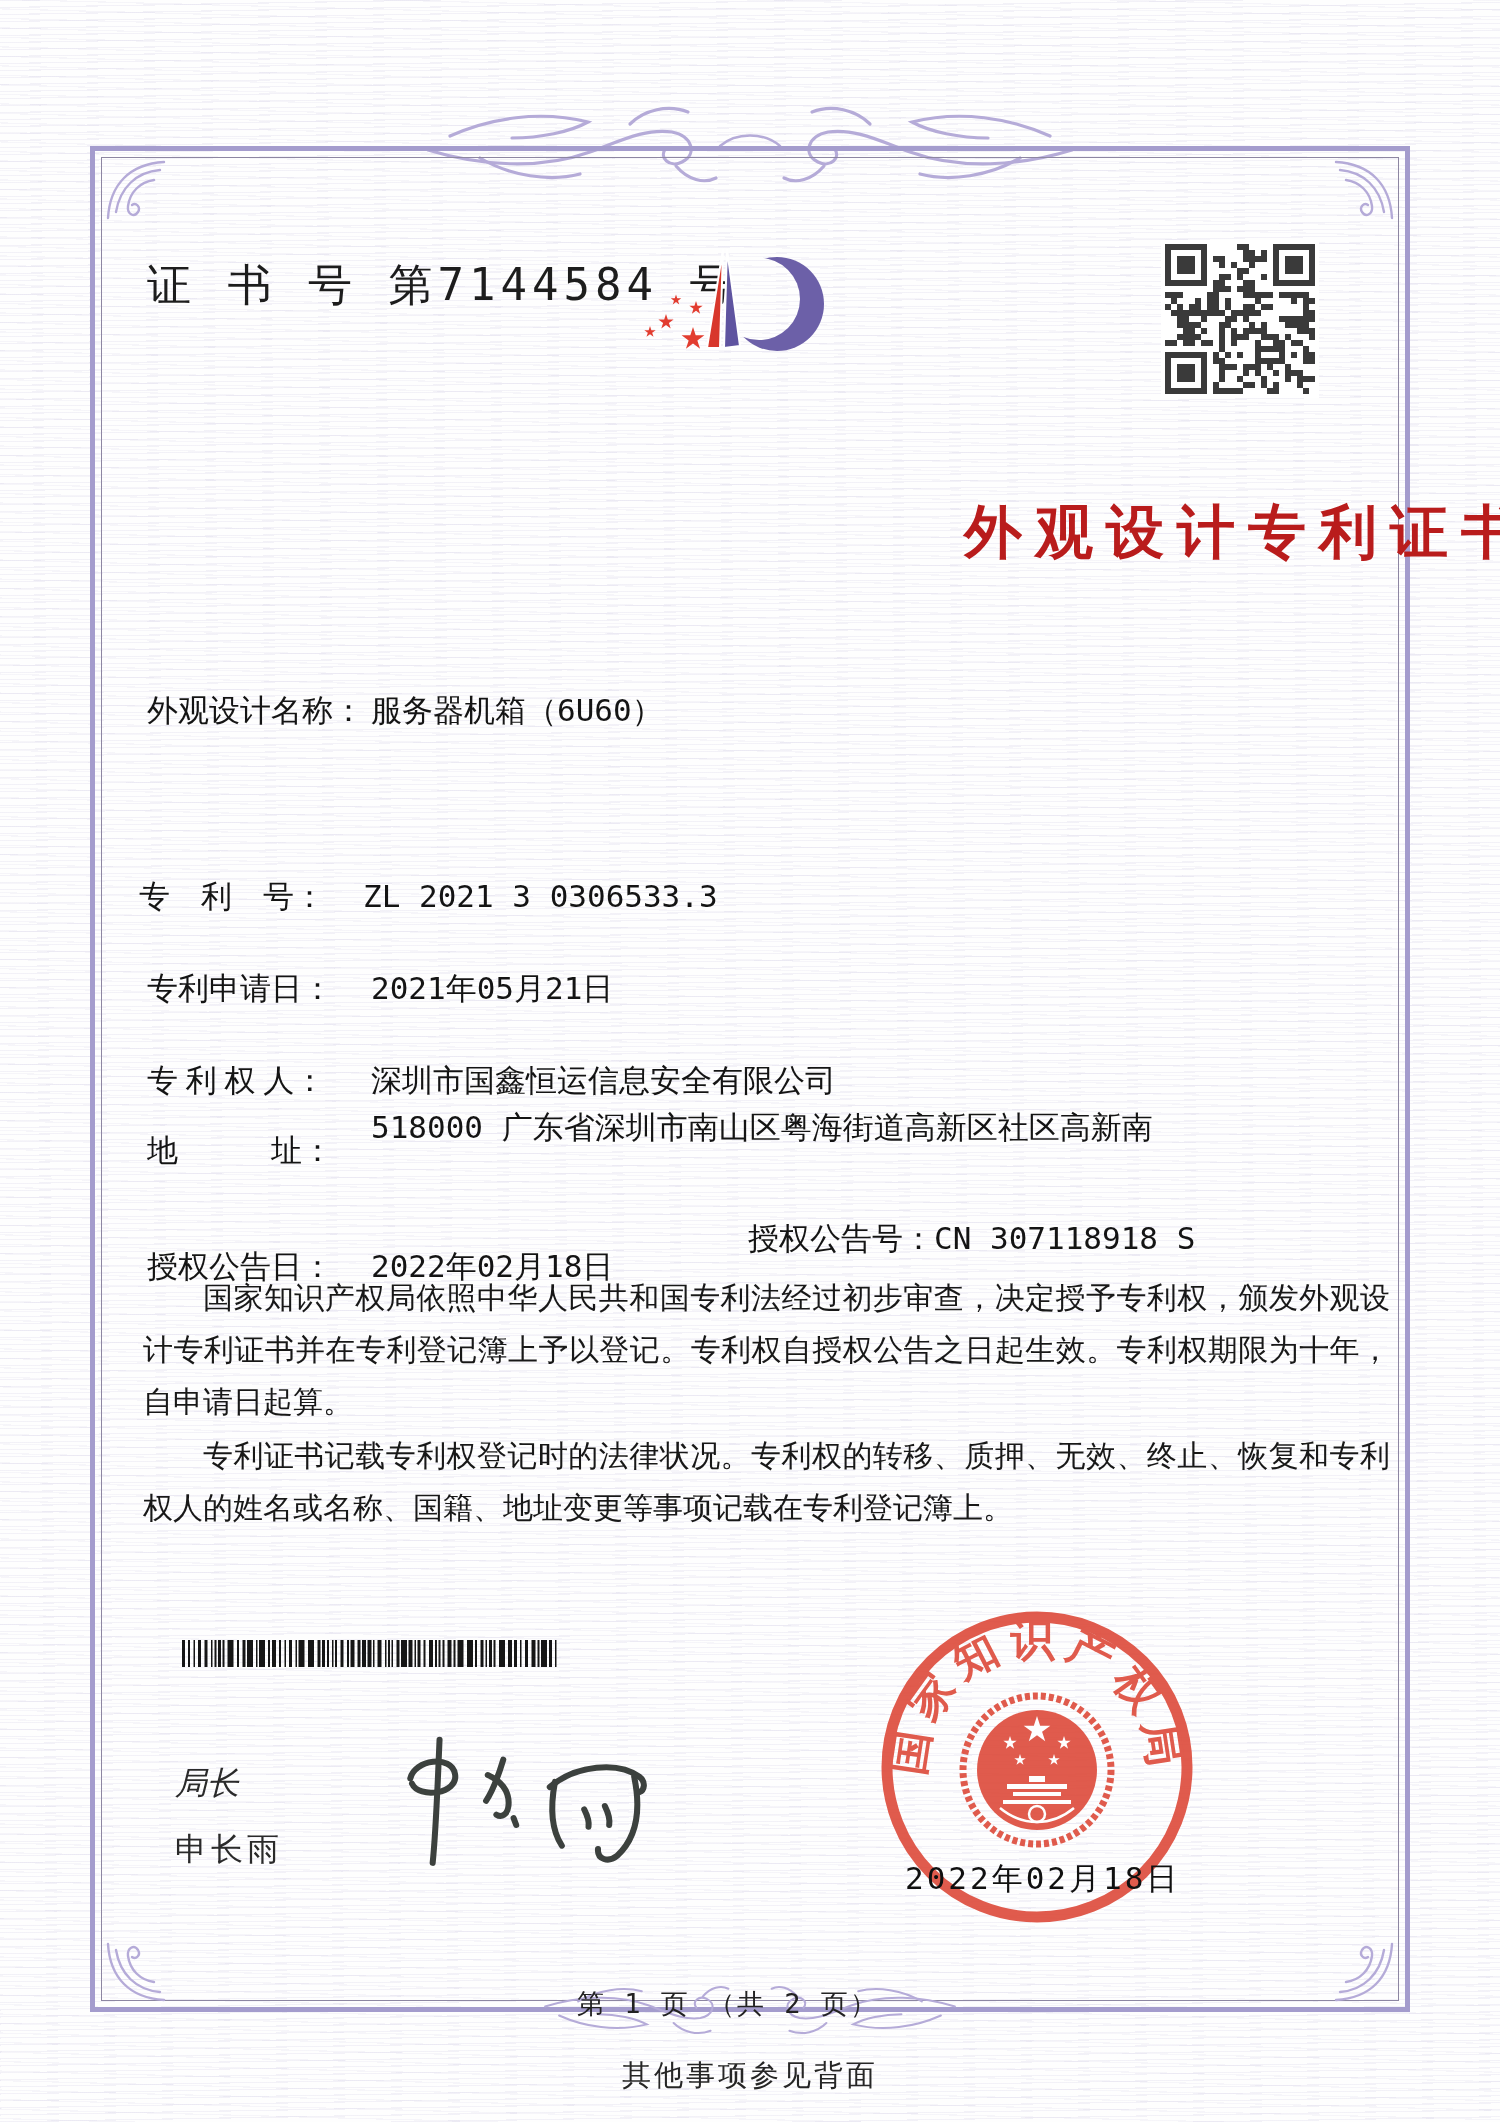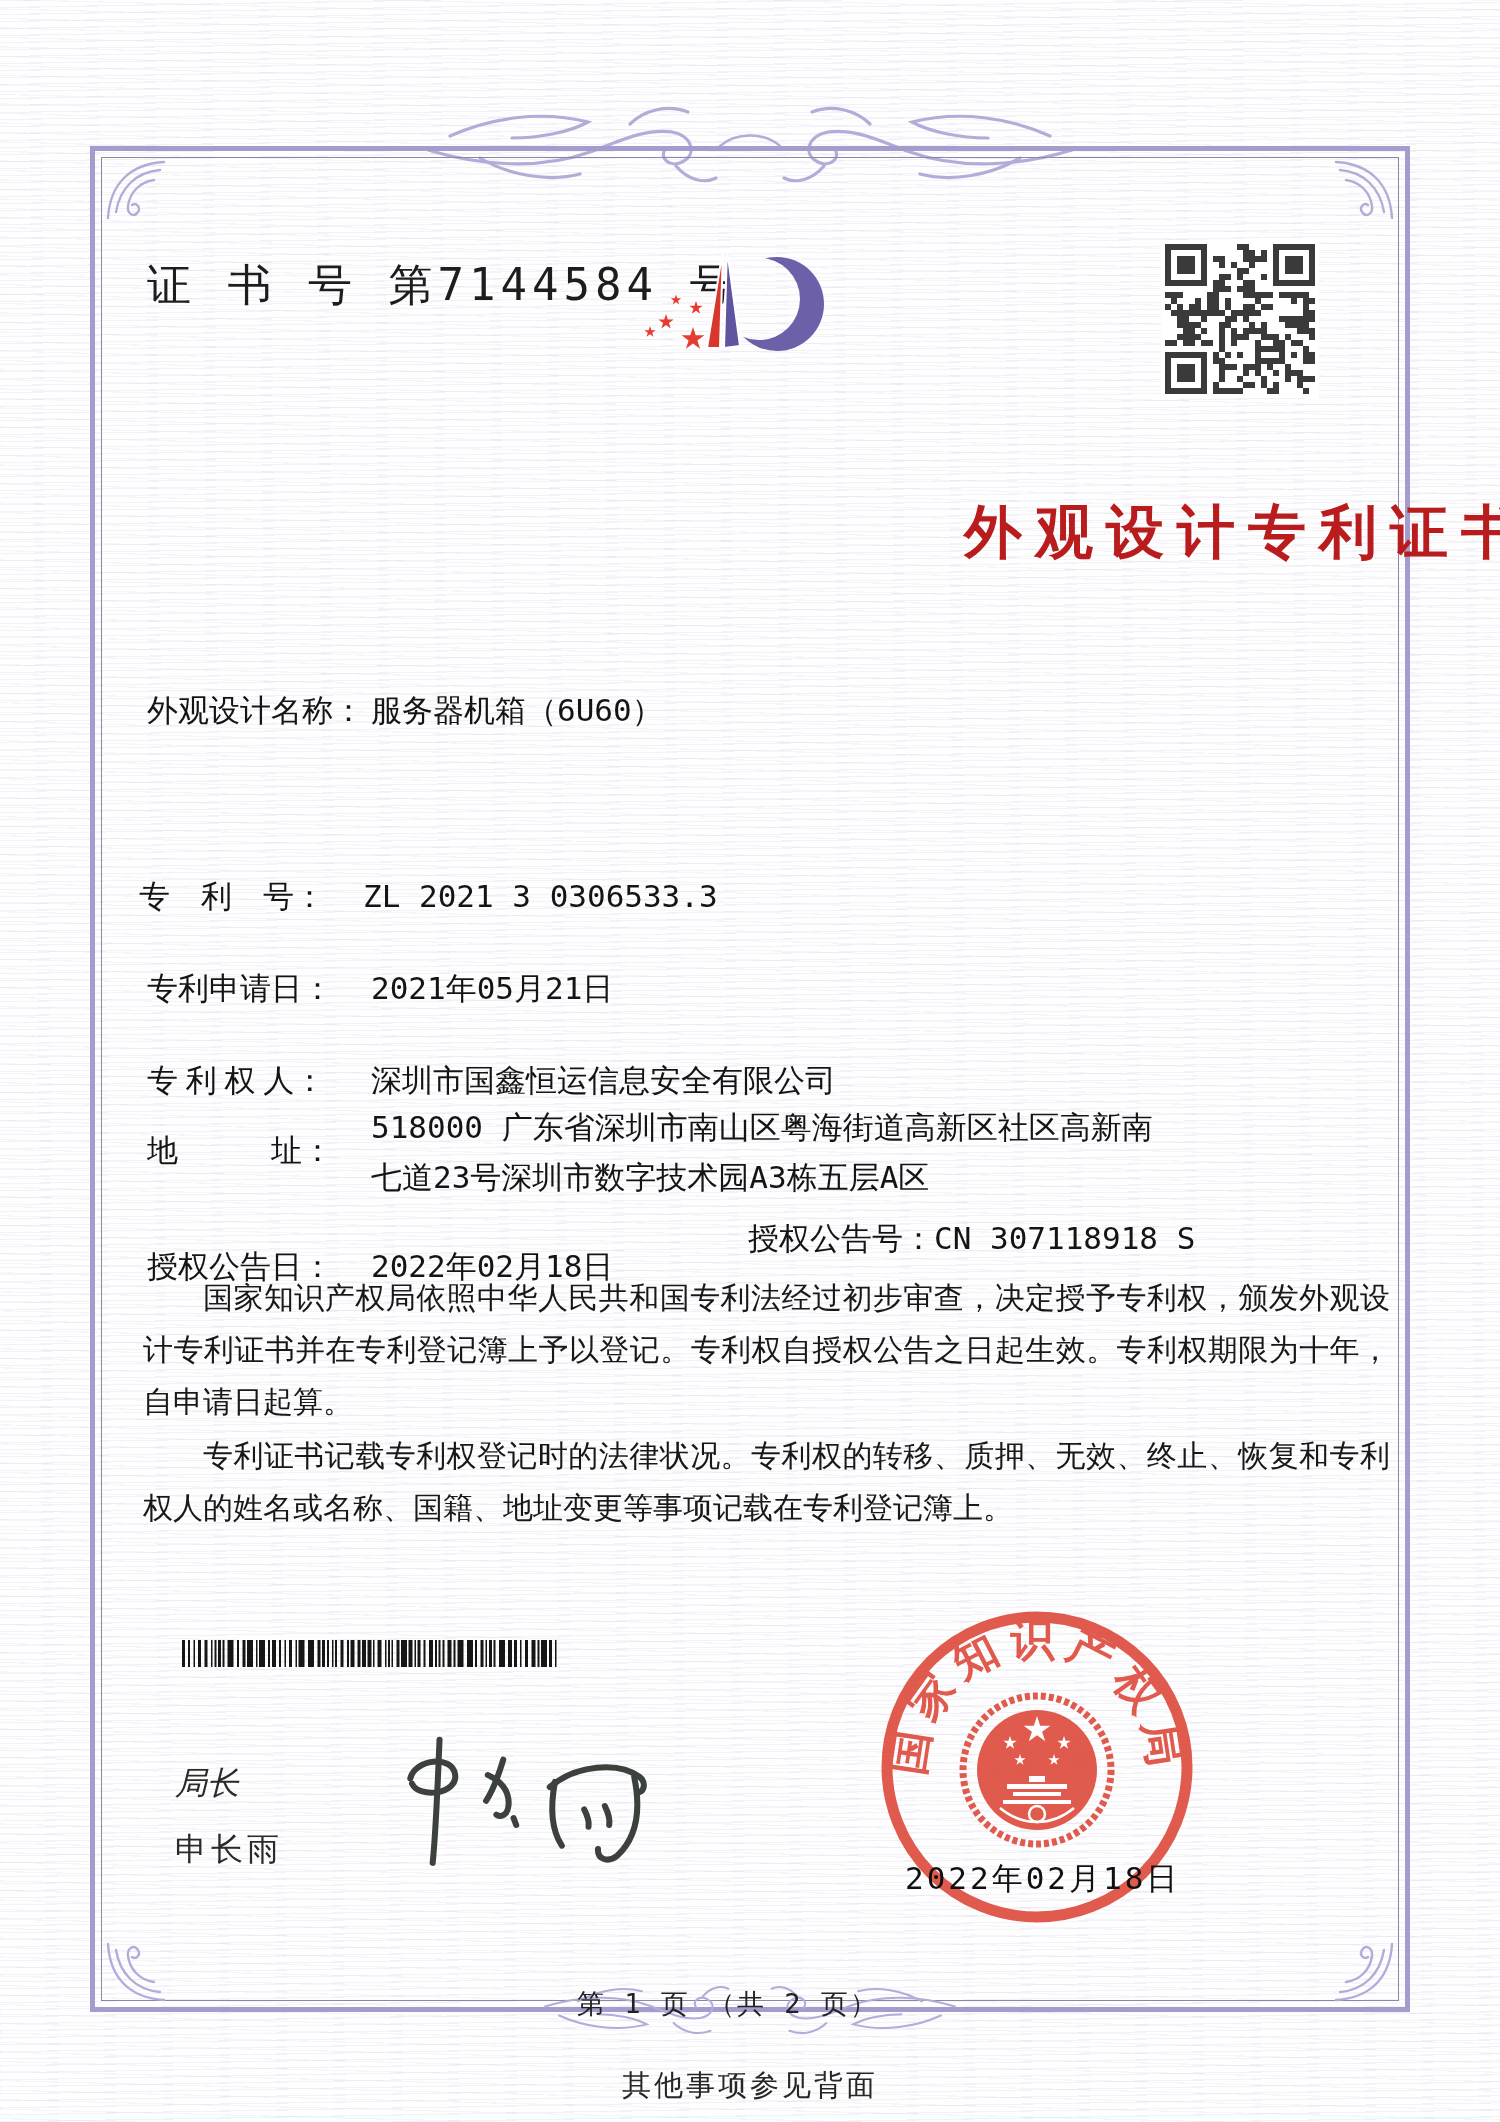--- a/index.html
+++ b/index.html
@@ -27,21 +27,21 @@
             font-family:"DejaVu Sans Mono","Liberation Serif",serif;}
   .body-text{left:143px;top:1272px;width:1247px;font-size:30px;line-height:52px;
              text-align:justify;color:#181818;}
   .body-text p{margin:0 0 2px 0;text-indent:2em;}
   .sig-title{left:175px;top:1762px;font-size:32px;color:#2a2a2a;font-style:italic;}
   .sig-name{left:175px;top:1828px;font-size:32px;color:#2a2a2a;letter-spacing:4px;}
   .seal-date{left:905px;top:1858px;font-size:31px;letter-spacing:3px;color:#101010;
              font-family:"DejaVu Sans Mono","Liberation Serif",serif;}
   .page-info{left:577px;top:1964px;font-size:27px;color:#222;letter-spacing:2px;
              font-family:"DejaVu Sans Mono","Liberation Serif",serif;margin-top:22px;}
-  .back-note{left:0;top:2056px;width:100%;text-align:center;font-size:29px;color:#262626;letter-spacing:3px;margin-top:10px;}
+  .back-note{left:0;top:2056px;width:100%;text-align:center;font-size:29px;color:#262626;letter-spacing:3px;}
   .qr-box{left:1161px;top:240px;width:158px;height:158px;background:#fff;padding:4px;box-sizing:border-box;}
   .qr-box svg{width:100%;height:100%;shape-rendering:crispEdges;}
   svg{display:block;}
 </style>
 </head>
 <body>
 
 <div class="page">
 
   <svg class="abs" style="left:420px;top:88px;" width="660" height="110" viewBox="0 0 660 110">
@@ -334,21 +334,21 @@
   <div class="abs field" style="left:139px;top:848px;">
     <span class="flabel">专　利　号：</span><span class="fval">ZL 2021 3 0306533.3</span>
   </div>
   <div class="abs field" style="left:147px;top:940px;">
     <span class="flabel">专利申请日：</span><span class="fval">2021年05月21日</span>
   </div>
   <div class="abs field" style="left:147px;top:1032px;">
     <span class="flabel">专 利 权 人：</span><span class="fval">深圳市国鑫恒运信息安全有限公司</span>
   </div>
   <div class="abs field" style="left:147px;top:1102px;">
-    <span class="flabel" style="vertical-align:top;">地　　　址：</span><span class="addr-val"><span>518000 广东省深圳市南山区粤海街道高新区社区高新南</span><br><span>七道23号深圳市数字技术园A3栋五层A区</span></span>
+    <span class="flabel" style="vertical-align:top;">地　　　址：</span><span class="addr-val"><span>518000 广东省深圳市南山区粤海街道高新区社区高新南</span><br></span>
   </div>
   <div class="abs field" style="left:147px;top:1218px;">
     <span class="flabel">授权公告日：</span><span class="fval">2022年02月18日</span>
   </div>
   <div class="abs field" style="left:748px;top:1218px;">
     <span>授权公告号：</span><span class="fval">CN 307118918 S</span>
   </div>
 
   <div class="abs body-text">
     <p>国家知识产权局依照中华人民共和国专利法经过初步审查，决定授予专利权，颁发外观设计专利证书并在专利登记簿上予以登记。专利权自授权公告之日起生效。专利权期限为十年，自申请日起算。</p>

